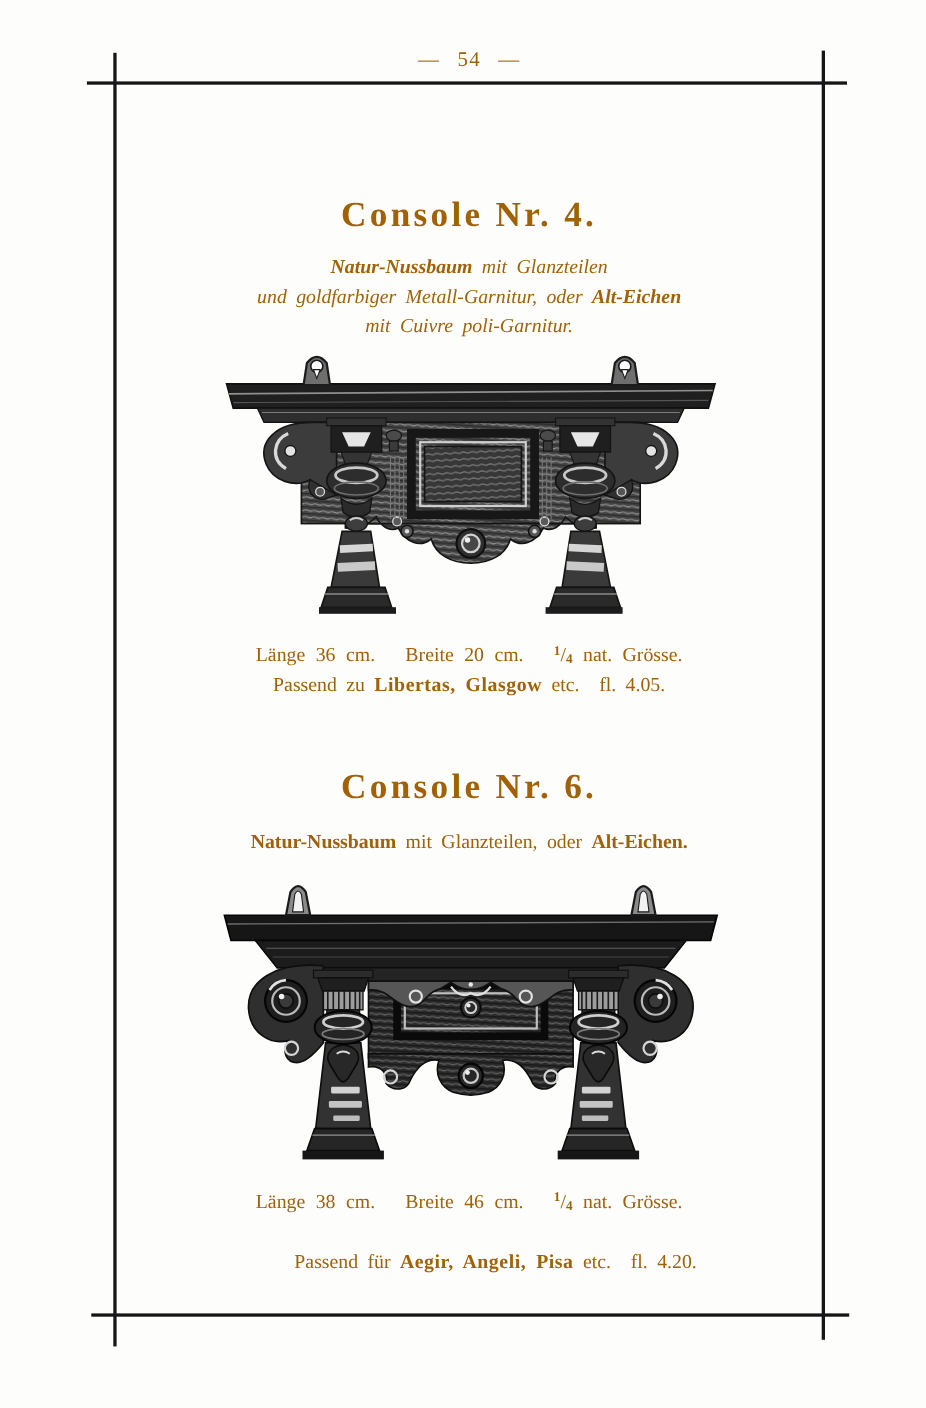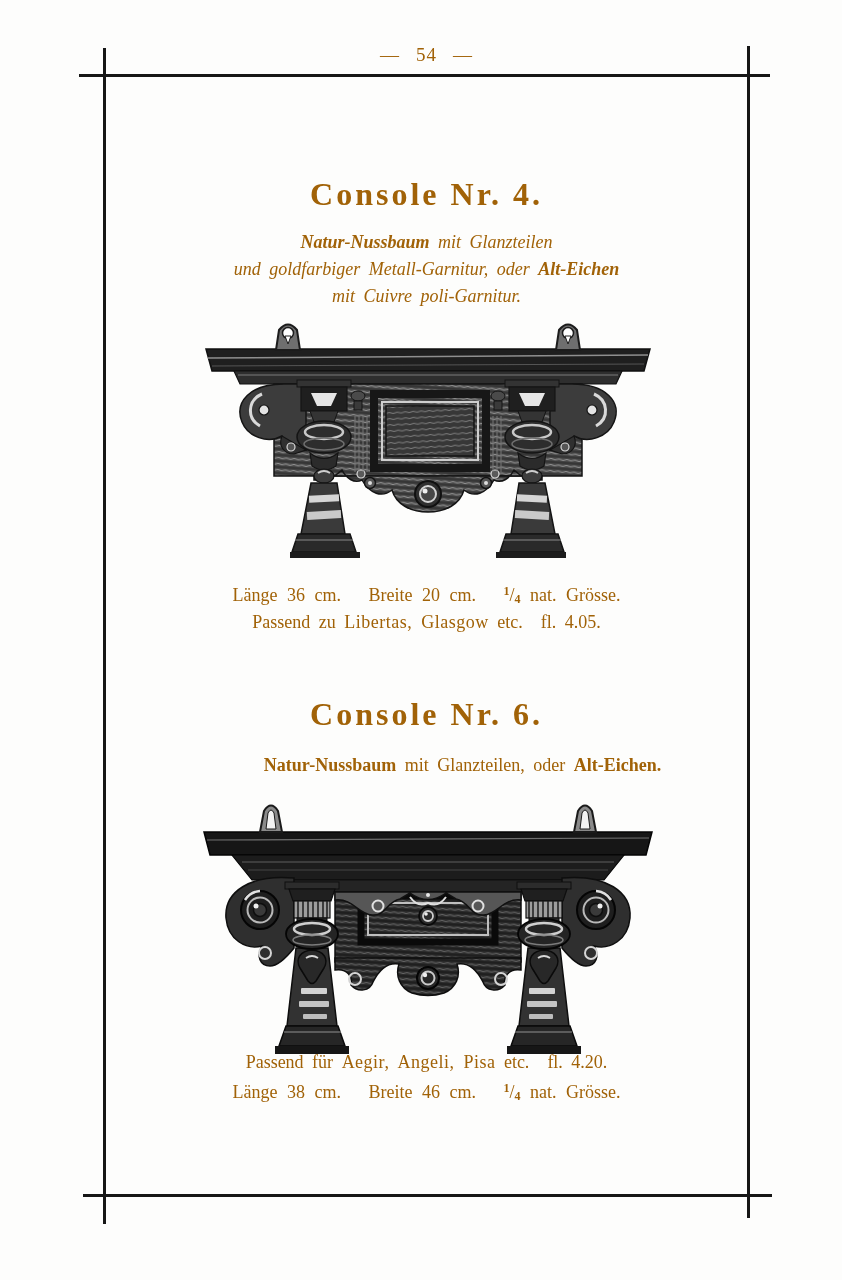--- a/index.html
+++ b/index.html
@@ -26,38 +26,38 @@
 
   .product-title{
     font-size:32px;font-weight:bold;letter-spacing:3px;
     line-height:40px;margin:0;
   }
   .title-1{top:174px;}
   .title-2{top:694px;}
 
   .desc{font-size:18px;line-height:27px;word-spacing:4px;margin:0;}
   .desc-1{top:229px;font-style:italic;}
-  .desc-2{top:752px;padding-left:36px;}
+  .desc-2{top:752px;}
   .desc b{font-weight:bold;}
 
   .illo{position:absolute;left:198px;}
   .illo-1{top:318px;width:460px;height:252px;}
   .illo-2{top:798px;width:460px;height:268px;}
 
   .specs{font-size:18px;word-spacing:5px;margin:0;}
   .specs-1{top:584px;}
   .specs-2{top:1081px;}
   .specs .seg{margin:0 9px;text-align:center;}
   .frac sup{font-size:12px;font-weight:bold;vertical-align:6px;}
   .frac sub{font-size:12px;font-weight:bold;vertical-align:-2px;}
 
   .fit{font-size:18px;word-spacing:4px;margin:0;}
   .fit-1{top:612px;}
-  .fit-2{top:1052px;}
-  .fit b{font-weight:normal;letter-spacing:.5px;}
+  .fit-2{top:1137px;padding-left:24px;}
+  .fit b{font-weight:bold;letter-spacing:.5px;}
   .fit .price{margin-left:18px;}
 </style>
 </head>
 <body>
 
 <div class="page">
 
   <div class="rule rule-top"></div>
   <div class="rule rule-bottom"></div>
   <div class="rule rule-left"></div>

